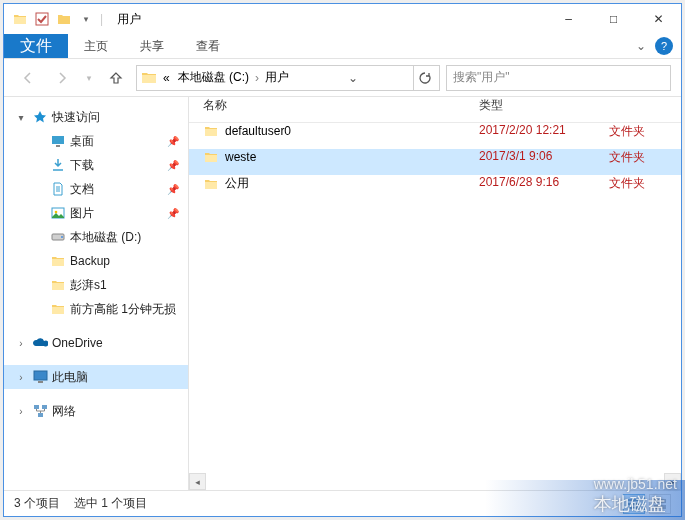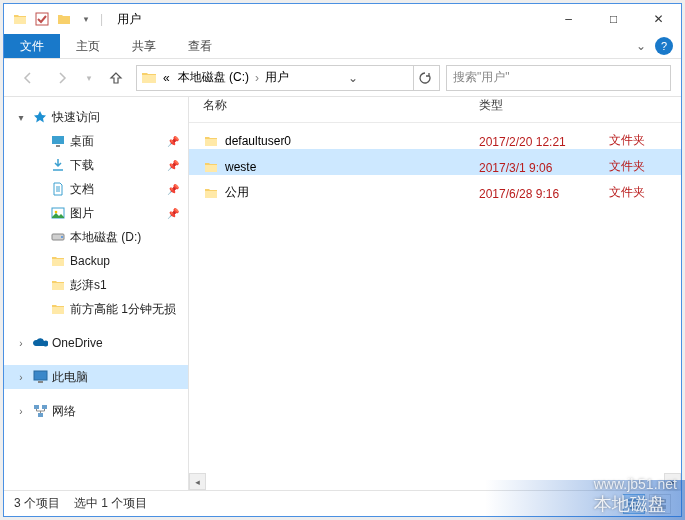--- a/index.html
+++ b/index.html
@@ -10,21 +10,21 @@
 
 .titlebar { height: 30px; display: flex; align-items: center; background: #fff; }
 .titlebar-left { display: flex; align-items: center; gap: 6px; padding-left: 8px; }
 .qat-icon { width: 16px; height: 16px; display: flex; align-items: center; justify-content: center; }
 .title-text { margin-left: 8px; font-size: 12px; }
 .titlebar-right { margin-left: auto; display: flex; }
 .winbtn { width: 45px; height: 30px; display: flex; align-items: center; justify-content: center; color: #333; }
 
 
 .ribbon { height: 25px; background: #fff; display: flex; align-items: stretch; border-bottom: 1px solid #e3e3e3; }
-.ribbon-file { background: #1979ca; color: #fff; padding: 0 16px; display: flex; align-items: center; font-size: 12px; }
+.ribbon-file { background: #1979ca; color: #fff; padding: 0 16px; display: flex; align-items: center; font-size: 16px; }
 .ribbon-tab { padding: 0 16px; display: flex; align-items: center; color: #444; font-size: 12px; }
 .ribbon-right { margin-left: auto; display: flex; align-items: center; gap: 4px; padding-right: 8px; }
 .ribbon-chevron { width: 20px; height: 20px; display: flex; align-items: center; justify-content: center; color: #666; }
 .ribbon-help { width: 18px; height: 18px; border-radius: 50%; background: #1979ca; color: #fff; display: flex; align-items: center; justify-content: center; font-size: 11px; }
 
 
 .addr-row { height: 38px; padding: 5px 10px; display: flex; align-items: center; gap: 6px; border-bottom: 1px solid #e3e3e3; }
 .navbtn { width: 28px; height: 28px; display: flex; align-items: center; justify-content: center; color: #999; border-radius: 2px; }
 .navbtn.dis { color: #ccc; }
 .addr-box { flex: 1; height: 26px; border: 1px solid #cfcfcf; display: flex; align-items: center; padding: 0 2px; gap: 0; }
@@ -46,21 +46,21 @@
 .pin { margin-left: auto; margin-right: 8px; color: #888; font-size: 10px; }
 .tree-sub { padding-left: 18px; }
 
 
 .files { flex: 1; display: flex; flex-direction: column; }
 .file-header { display: flex; height: 26px; align-items: flex-start; border-bottom: 1px solid #eaeaea; color: #333; }
 .col-name { flex: 0 0 290px; padding-left: 14px; }
 .col-date { flex: 0 0 130px; }
 .col-type { flex: 0 0 55px; }
 .file-rows { flex:1; overflow:auto; position: relative; }
-.file-row { display: flex; height: 26px; align-items: flex-end; }
+.file-row { display: flex; height: 26px; align-items: flex-start; }
 .file-row.sel { background: #cde8ff; }
 .file-row .col-name { display:flex; align-items:center; gap:6px; }
 .file-row .col-date, .file-row .col-type { color: #b91c1c; }
 .scrollbar-btn { position: absolute; bottom: 0; height: 17px; width: 17px; background: #f0f0f0; border: 1px solid #ddd; display:flex;align-items:center;justify-content:center;color:#666;font-size:9px; }
 
 
 .statusbar { height: 26px; border-top: 1px solid #e3e3e3; display:flex; align-items:center; padding: 0 10px; gap: 14px; color:#333; }
 .statusbar .right { margin-left:auto; display:flex; gap:4px; }
 .viewbtn { width:22px;height:20px;border:1px solid #ddd; display:flex;align-items:center;justify-content:center; }
 .viewbtn.active { background:#cde8ff; border-color:#7ab8ea; }

